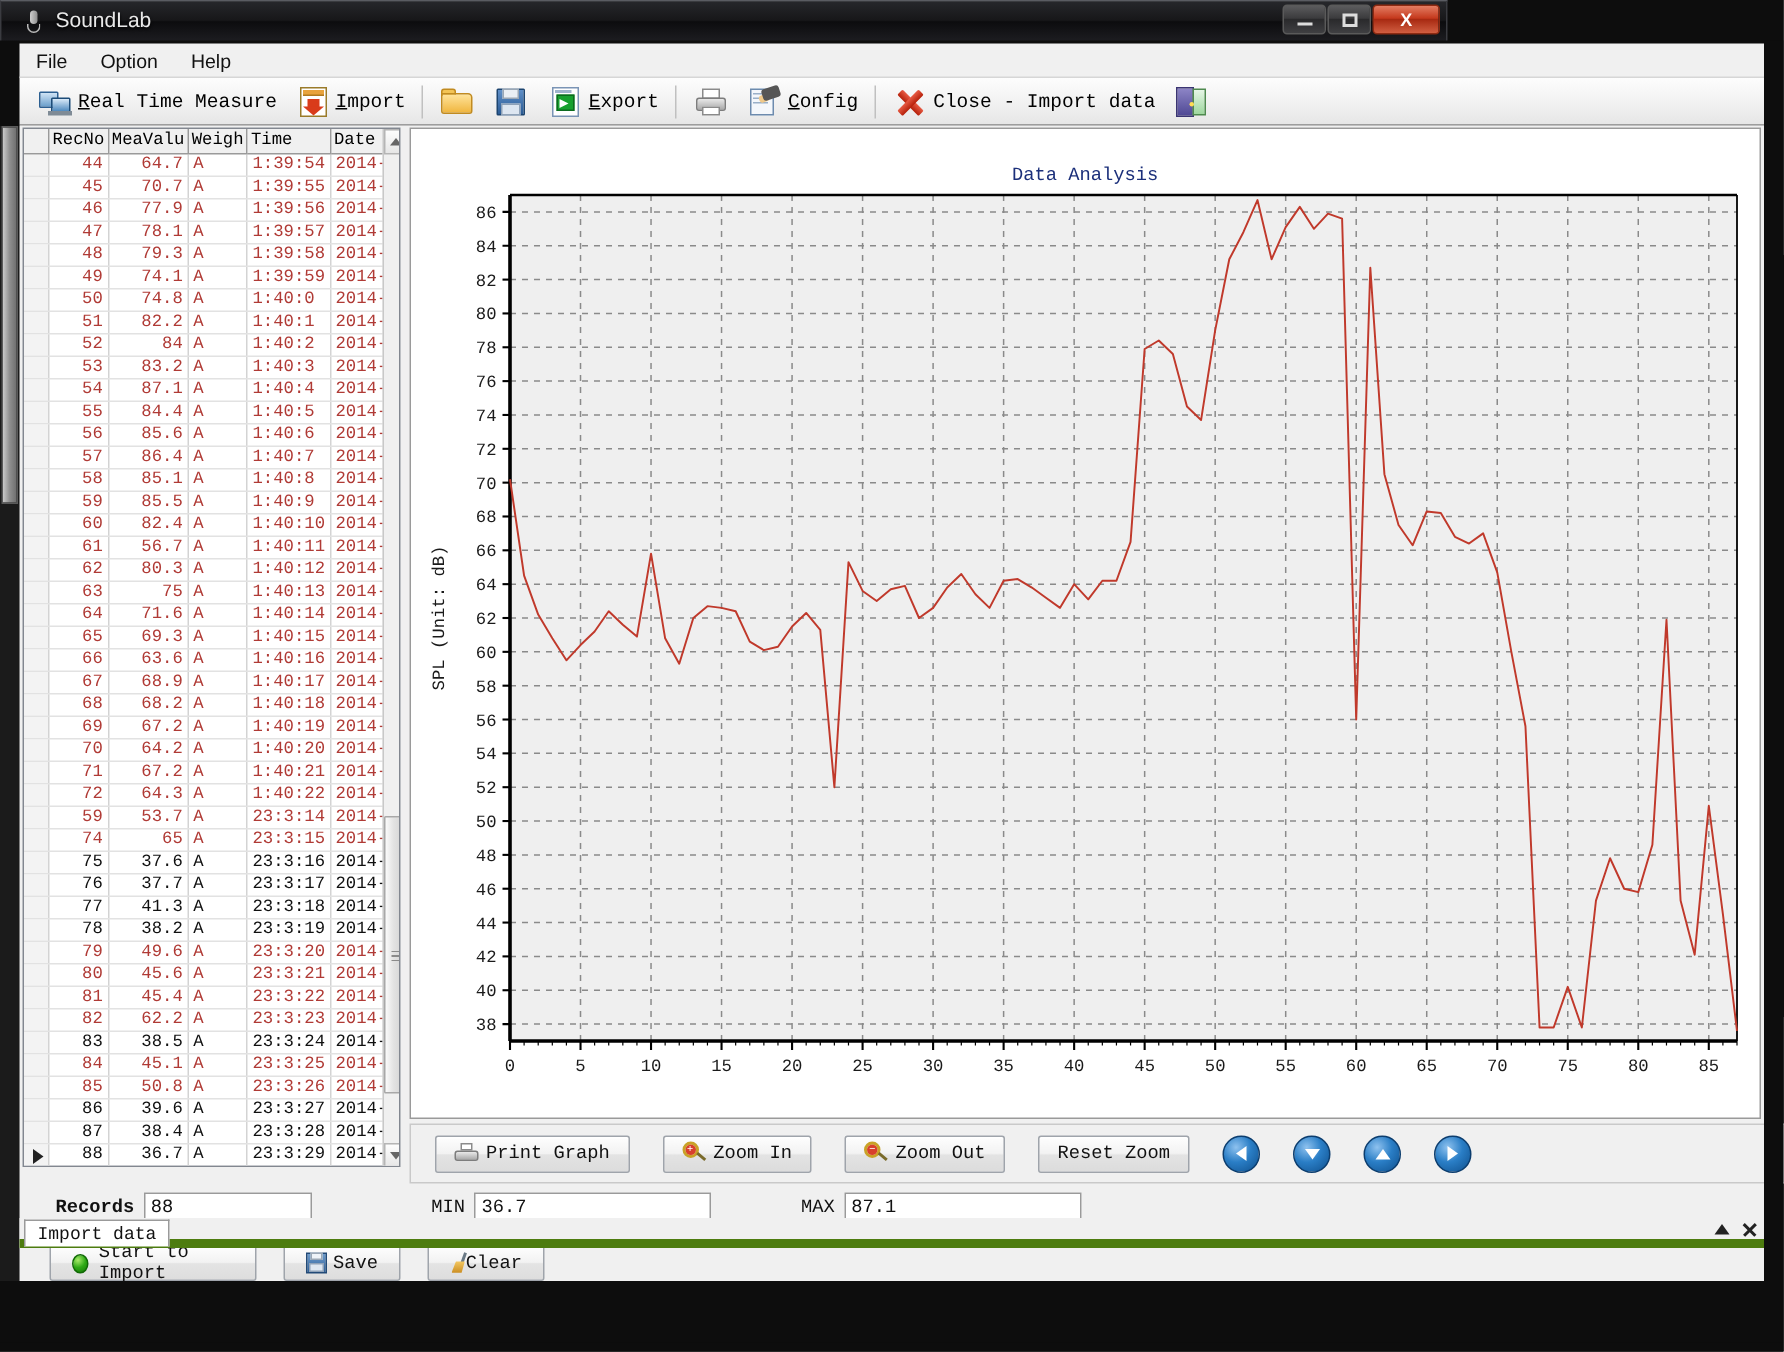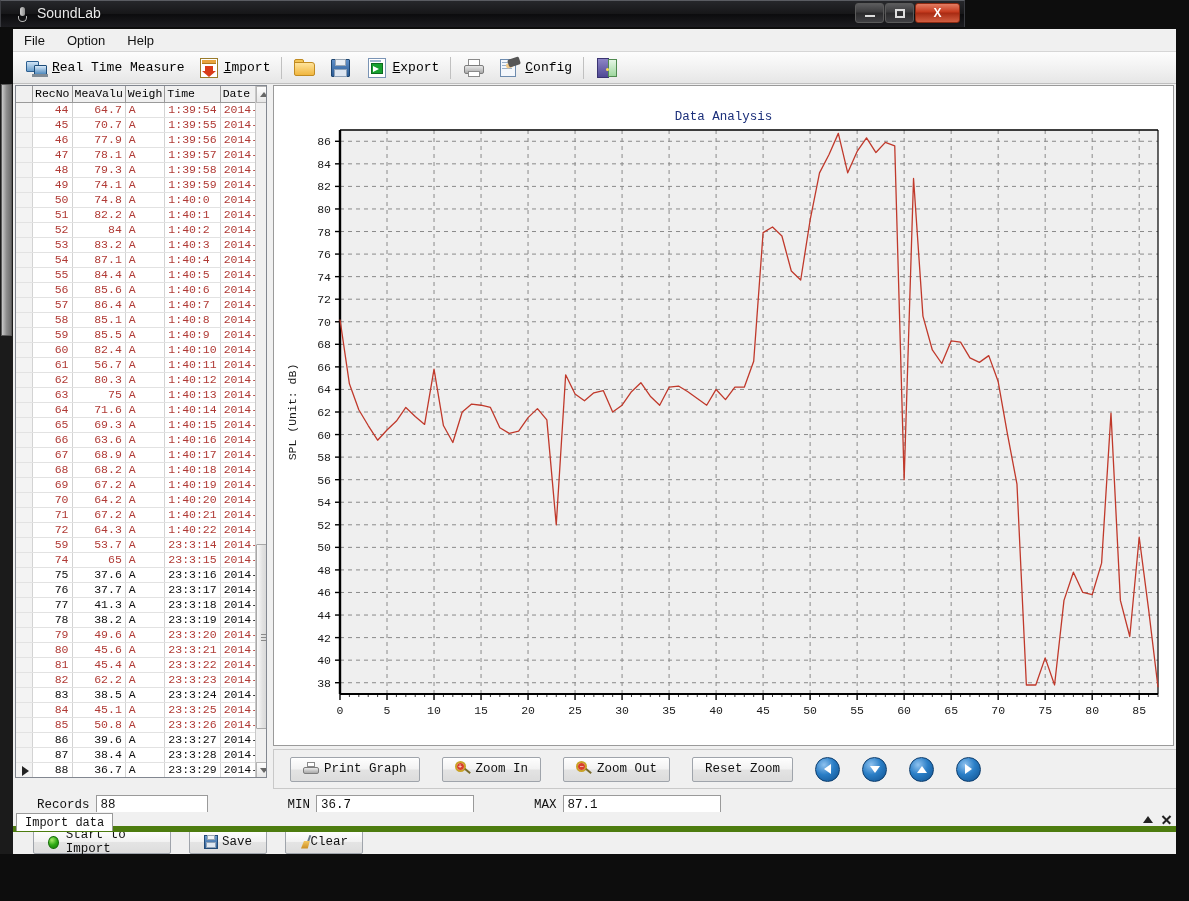--- a/index.html
+++ b/index.html
@@ -483,20 +483,27 @@
           <div class="c1"></div>
           <div class="c2"></div>
           <div class="c4"></div>
           <div class="c3"></div>
         </div>
       <span><span class="uline">C</span>onfig</span>
     </div>
 
     <div class="tbar-sep"></div>
 
+    <div class="tbar-btn">
+      <div class="ti ti-close">
+          <div class="x1"></div>
+          <div class="x2"></div>
+        </div>
+      <span>Close - Import data</span>
+    </div>
 
     <div class="tbar-btn">
       <div class="ti ti-exit">
           <div class="e1"></div>
           <div class="e2"></div>
           <div class="e3"></div>
         </div>
     </div>
   </div>
 
@@ -1144,21 +1151,21 @@
         </div>
       <div class="nav-round">
           <span class="na-up"></span>
         </div>
       <div class="nav-round">
           <span class="na-right"></span>
         </div>
     </div>
 
     <div class="stats">
-      <div class="stat-label" style="margin-left:22px;">Records</div>
+      <div class="stat-label" style="margin-left:22px;font-weight:bold;">Records</div>
       <div class="stat-input" style="width:112px;">88</div>
       <div class="stat-label" style="margin-left:80px;">MIN</div>
       <div class="stat-input" style="width:158px;">36.7</div>
       <div class="stat-label" style="margin-left:60px;">MAX</div>
       <div class="stat-input" style="width:158px;">87.1</div>
     </div>
 
     <div class="actions">
       <div class="btn-wide" style="width:138px;">
         <div class="dot-green"></div>

